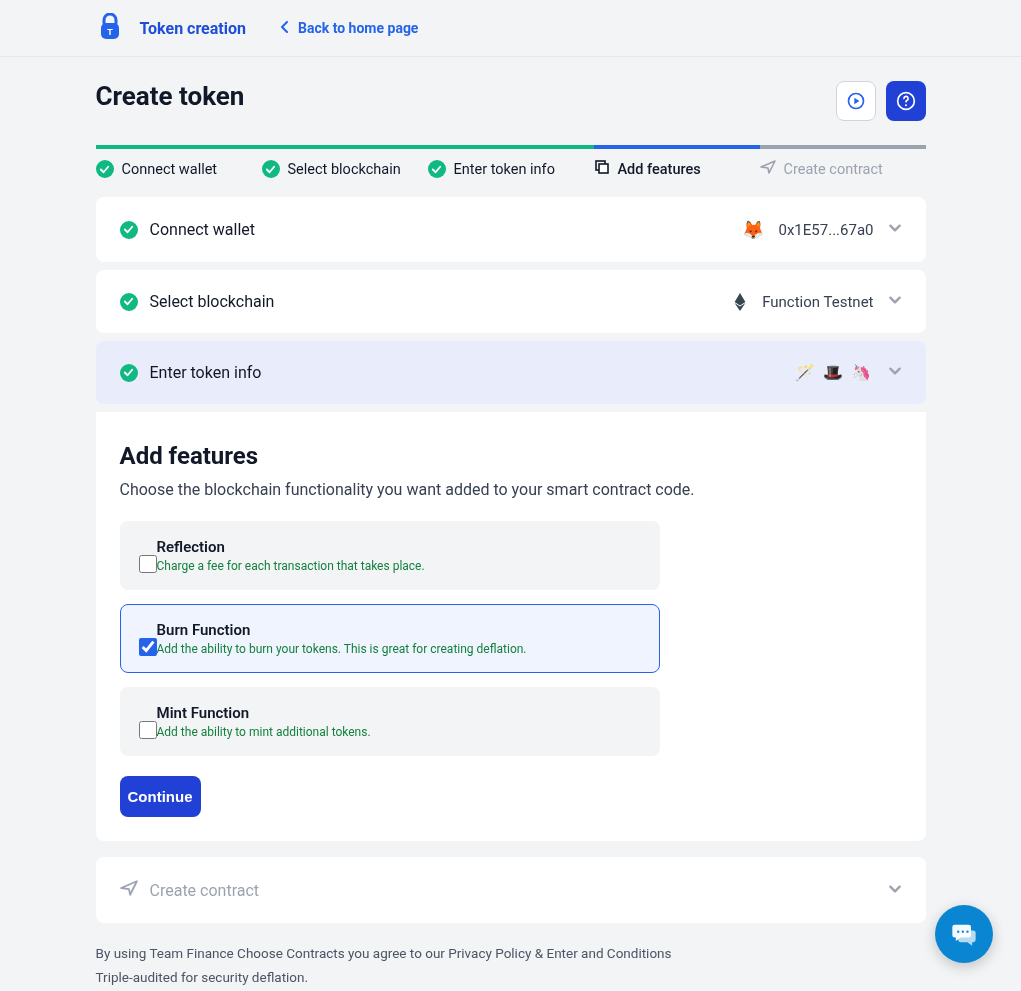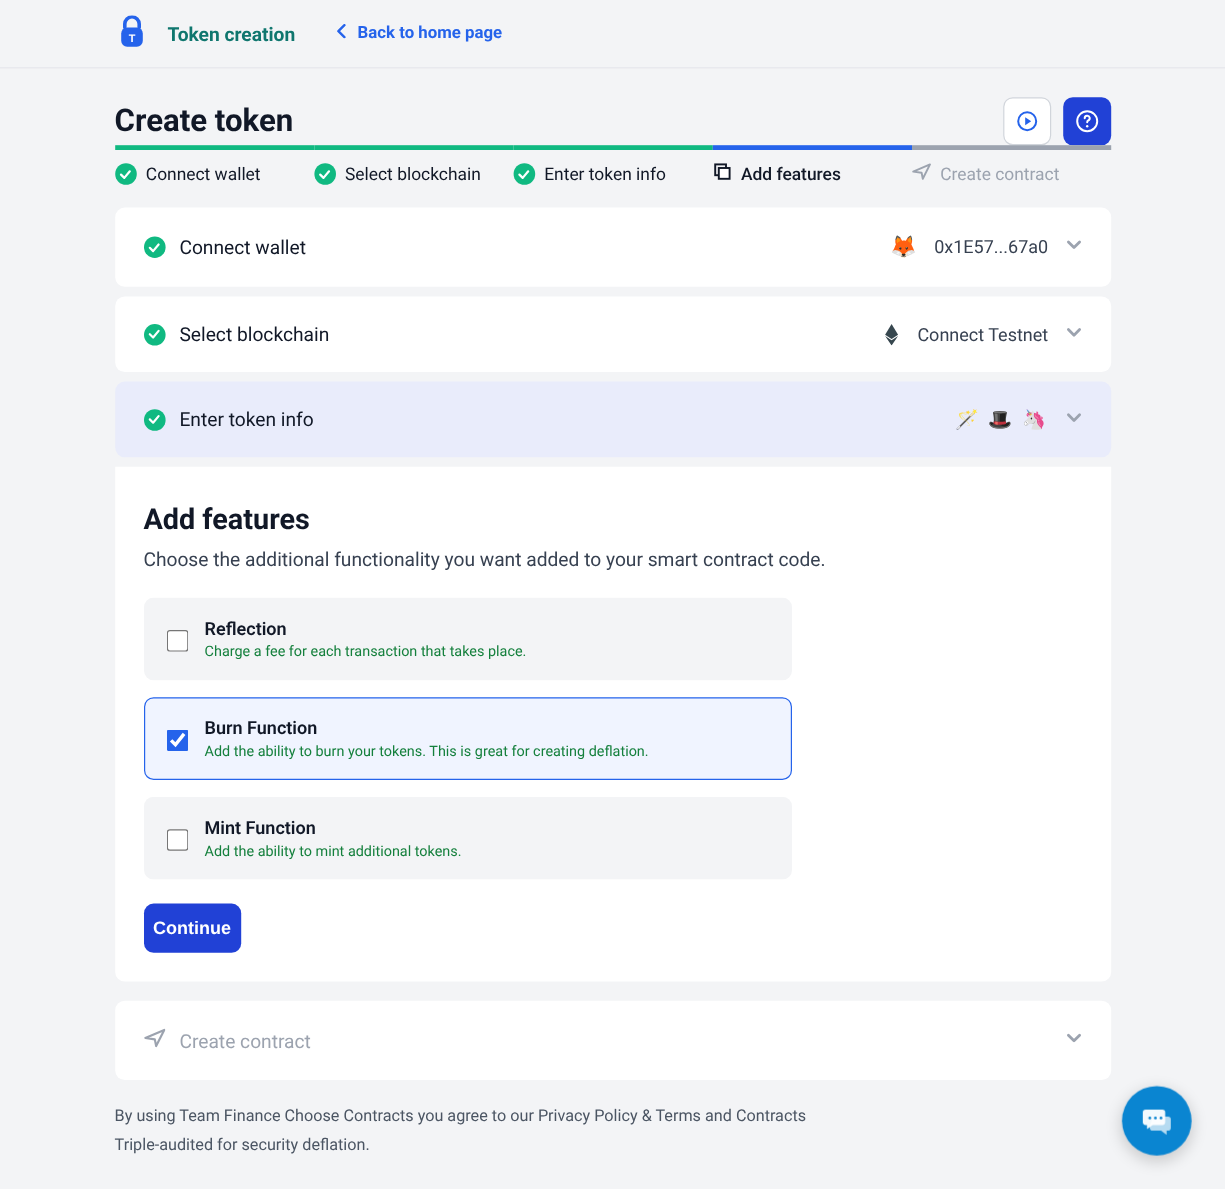--- a/index.html
+++ b/index.html
@@ -23,37 +23,38 @@
     width: 830px;
     margin: 0 auto;
     padding: 14px 0;
   }
   .logo {
     display:inline-flex;
     align-items:center;
     justify-content:center;
     width:28px;height:28px;
   }
-  .app-title { font-size:16px; font-weight:700; color:#0f766e; }
+  .app-title { font-size:16px; font-weight:700; color:#1d4ed8; }
   .back-link {
     display:inline-flex; align-items:center; gap:8px;
     color:#2563eb; font-weight:700; text-decoration:none; cursor:pointer;
     margin-left: 18px;
   }
   .back-link .chev { color:#2563eb; font-size:14px; }
 
   
   .main {
     width: 830px;
     margin: 0 auto;
     padding-top: 24px;
     padding-bottom: 40px;
   }
   .title-row {
-    display:flex; align-items:center; justify-content:space-between;
+    display:flex; align-items:flex-start; justify-content:space-between;
+    margin-bottom: 24px;
   }
   .page-title { font-size:26px; font-weight:700; }
   .title-actions { display:flex; gap:10px; }
   .icon-btn {
     width:40px;height:40px;border-radius:8px;
     display:inline-flex;align-items:center;justify-content:center;
     cursor:pointer;
   }
   .icon-btn.outline { background:#fff;border:1px solid #d1d5db;color:#2563eb; }
   .icon-btn.solid { background:#2141d6;color:#fff;border:none; }
@@ -92,21 +93,21 @@
 
   
   .panel {
     background:#fff; border-radius:0 0 8px 8px;
     padding: 30px 24px 24px 24px;
     margin-top:0;
   }
   .panel h2 { font-size:24px; font-weight:700; margin-bottom:10px; }
   .panel-sub { font-size:16px; color:#374151; margin-bottom:22px; }
   .feature {
-    display:flex; align-items:center; gap:14px;
+    display:flex; align-items:flex-end; 
     padding:16px 18px;
     border-radius:8px;
     background:#f3f4f6;
     width: 540px;
     margin-bottom:14px;
     cursor:pointer;
     border:1px solid transparent;
   }
   .feature.selected {
     border:1px solid #2563eb;
@@ -276,21 +277,21 @@
           </span>
           <span>Select blockchain</span>
         </div>
         <div class="card-right">
           <span class="eth-diamond">
             <svg viewBox="0 0 12 20" width="12" height="18">
                 <path d="M6 0 L12 10 L6 14 L0 10 Z" fill="#37474f"></path>
                 <path d="M6 15 L12 11 L6 20 L0 11 Z" fill="#37474f"></path>
               </svg>
           </span>
-          <span>Connect Testnet</span>
+          <span>Function Testnet</span>
           <span class="chev-down">
             <svg width="14" height="14" viewBox="0 0 12 12">
                 <path d="M2 4 L6 8 L10 4" fill="none" stroke="#9ca3af" stroke-width="2" stroke-linecap="round" stroke-linejoin="round"></path>
               </svg>
           </span>
         </div>
       </div>
 
       <div class="card shaded">
         <div class="card-left">
@@ -306,21 +307,21 @@
           <span class="chev-down">
             <svg width="14" height="14" viewBox="0 0 12 12">
                 <path d="M2 4 L6 8 L10 4" fill="none" stroke="#9ca3af" stroke-width="2" stroke-linecap="round" stroke-linejoin="round"></path>
               </svg>
           </span>
         </div>
       </div>
 
       <div class="panel">
         <h2>Add features</h2>
-        <p class="panel-sub">Choose the additional functionality you want added to your smart contract code.</p>
+        <p class="panel-sub">Choose the blockchain functionality you want added to your smart contract code.</p>
 
         <label class="feature">
           <input type="checkbox" style="">
           <div>
             <div class="ft-title">Reflection</div>
             <div class="ft-desc">Charge a fee for each transaction that takes place.</div>
           </div>
         </label>
 
         <label class="feature selected">
@@ -356,21 +357,21 @@
               <path d="M2 4 L6 8 L10 4" fill="none" stroke="#9ca3af" stroke-width="2" stroke-linecap="round" stroke-linejoin="round"></path>
             </svg>
         </span>
       </div>
     </div>
 
     <div class="disclaimer">
       <span>By using Team Finance Choose Contracts you agree to our </span>
       <span class="link">Privacy Policy</span>
       <span> &amp; </span>
-      <span class="link">Terms and Contracts</span>
+      <span class="link">Enter and Conditions</span>
       <br>
       <span class="link">Triple-audited</span>
       <span> for security deflation.</span>
     </div>
   </div>
 </div>
 
 <div class="chat-fab">
   <svg width="28" height="28" viewBox="0 0 24 24">
     <path d="M4 4h12a2 2 0 0 1 2 2v7a2 2 0 0 1-2 2H9l-4 3v-3H4a2 2 0 0 1-2-2V6a2 2 0 0 1 2-2z" fill="#fff" opacity="0.95"></path>

